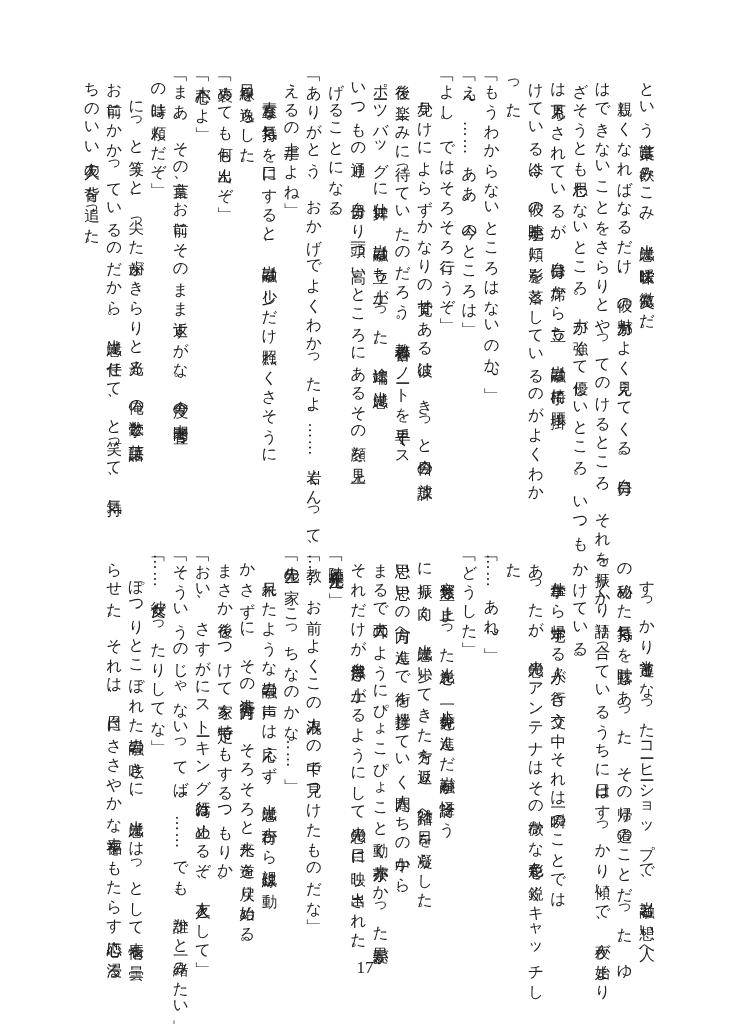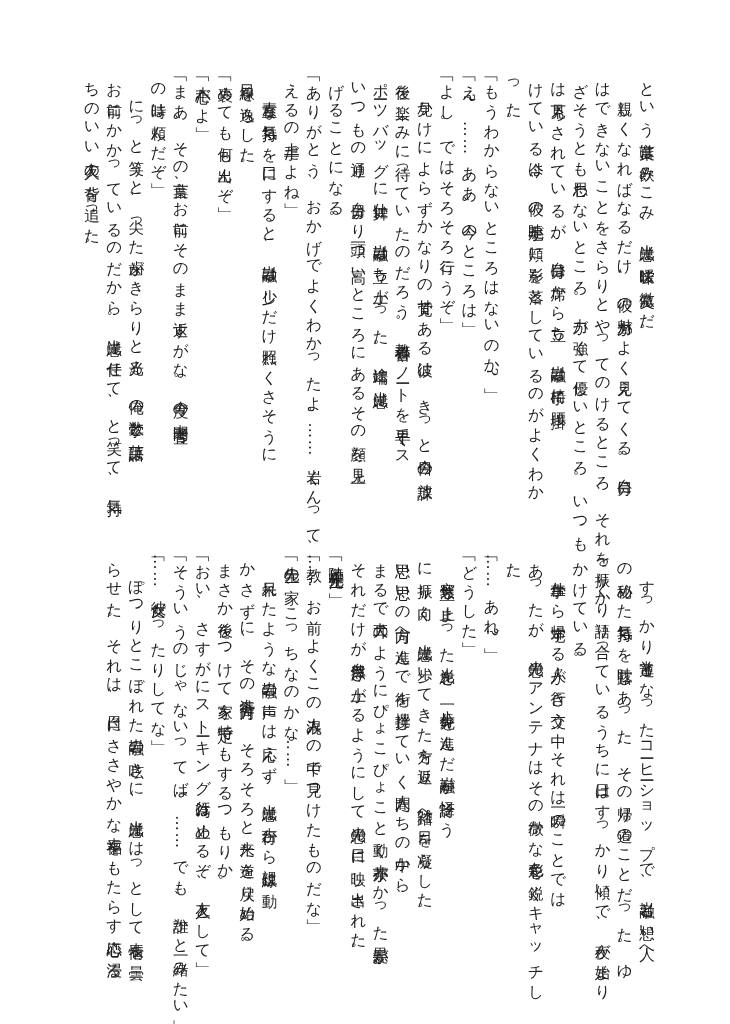--- a/index.html
+++ b/index.html
@@ -81,13 +81,14 @@
     <span class="line">　呆れたような岩融の声には応えず、光忠は吉行から視線は動</span>
     <span class="line">かさずに、その進行方向へ、そろそろと来た道を戻り始める。</span>
     <span class="line">まさか後をつけて家を特定でもするつもりか。</span>
     <span class="line">「おい、さすがにストーキング行為は止めるぞ、友人として」</span>
     <span class="line">「そういうのじゃないってば!　……でも、誰かと一緒みたい」</span>
     <span class="line">「……彼女だったりしてな」</span>
     <span class="line">　ぽつりとこぼれた岩融の呟きに、光忠ははっとして表情を曇</span>
     <span class="line">らせた。それは、日々にささやかな幸福をもたらす恋心に浸る</span>
   </div>
 
+  <div class="page-number">17</div>
 </div>
 
 </body></html>

